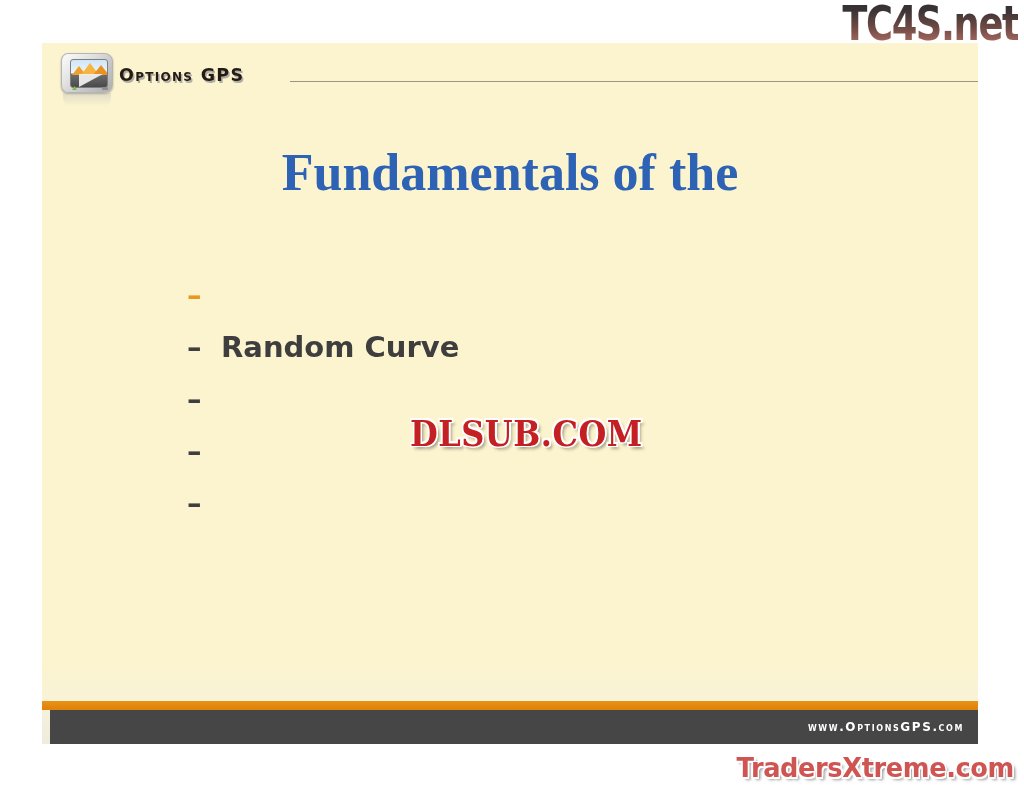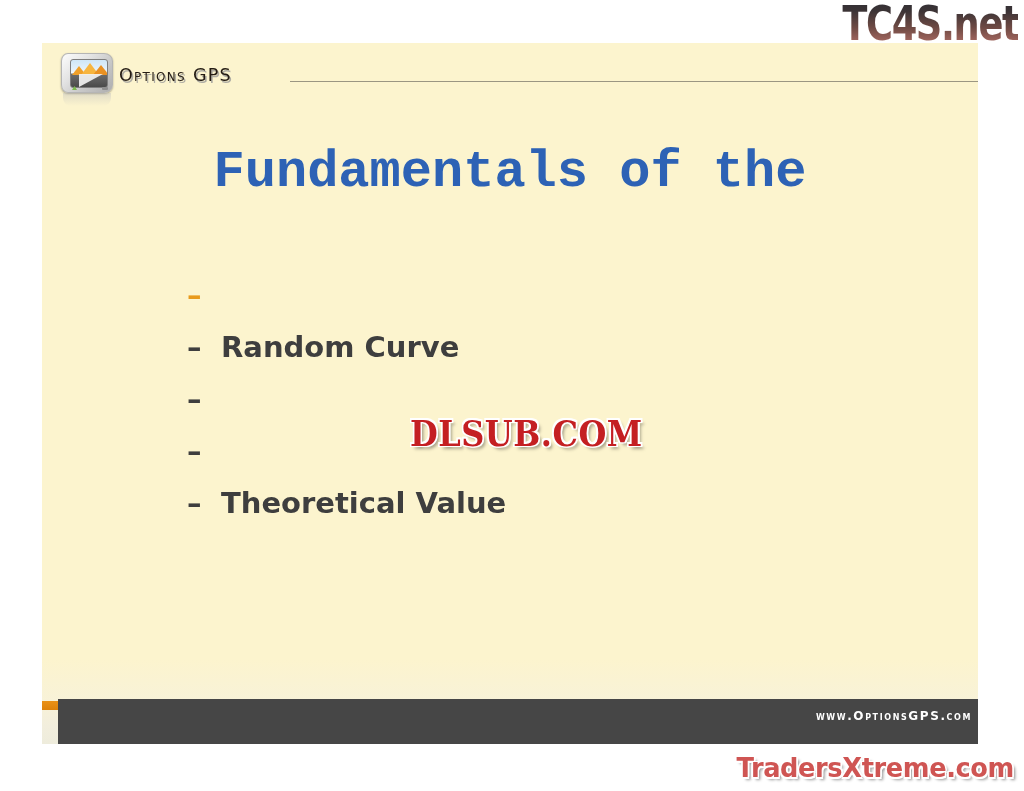--- a/index.html
+++ b/index.html
@@ -111,21 +111,21 @@
     left: 4px; top: 40px;
     width: 48px; height: 13px;
     border-radius: 0 0 8px 8px;
     background: linear-gradient(to bottom, rgba(190,190,190,.45), rgba(190,190,190,0));
   }
   #brand-text {
     position: absolute;
     left: 77px;
     top: 22px;
     font-family: "DejaVu Sans", sans-serif;
-    font-weight: normal;
+    font-weight: bold;
     font-size: 17.5px;
     font-variant: small-caps;
     letter-spacing: 1.3px;
     color: #241c14;
     text-shadow: 1.5px 1.5px 0 rgba(150,150,150,.75);
     white-space: nowrap;
   }
   #header-rule {
     position: absolute;
     left: 248px;
@@ -136,21 +136,21 @@
   }
 
   
   #slide-title {
     position: absolute;
     left: 0;
     top: 60px;
     width: 936px;
     text-align: center;
     color: #2d62b5;
-    font-family: Liberation Mono, monospace;
+    font-family: Liberation Serif, serif;
     font-weight: bold;
     font-size: 52px;
     line-height: 69px;
     letter-spacing: 0px;
   }
   #slide-title .tline { display: block; }
 
   
   #bullet-list {
     position: absolute;
@@ -181,24 +181,24 @@
     position: absolute;
     left: 0;
     bottom: 34px;
     width: 936px;
     height: 9px;
     background: #e0880e;
     background-image: linear-gradient(to bottom,#ea9116 0%,#dd820a 100%);
   }
   #footer-bar {
     position: absolute;
-    left: 16px;
+    left: 8px;
     bottom: 0;
     width: 936px;
-    height: 45px;
+    height: 34px;
     background: #464646;
   }
   #footer-url {
     position: absolute;
     right: 22px;
     top: 10px;
     color: #ffffff;
     font-family: "DejaVu Sans", sans-serif;
     font-size: 12px;
     font-weight: bold;
@@ -309,21 +309,20 @@
     <div class="bullet-row">
       <span class="bullet-dash">–</span>
     </div>
 
     <div class="bullet-row">
       <span class="bullet-dash">–</span>
     </div>
 
     <div class="bullet-row">
       <span class="bullet-dash">–</span>
-      <span class="bullet-text">Theoretical Value</span>
     </div>
 
   </div>
 
   <div id="wm-dlsub">DLSUB.COM</div>
 
   <div id="footer-stripe"></div>
   <div id="footer-bar">
     <div id="footer-url">www.OptionsGPS.com</div>
   </div>

